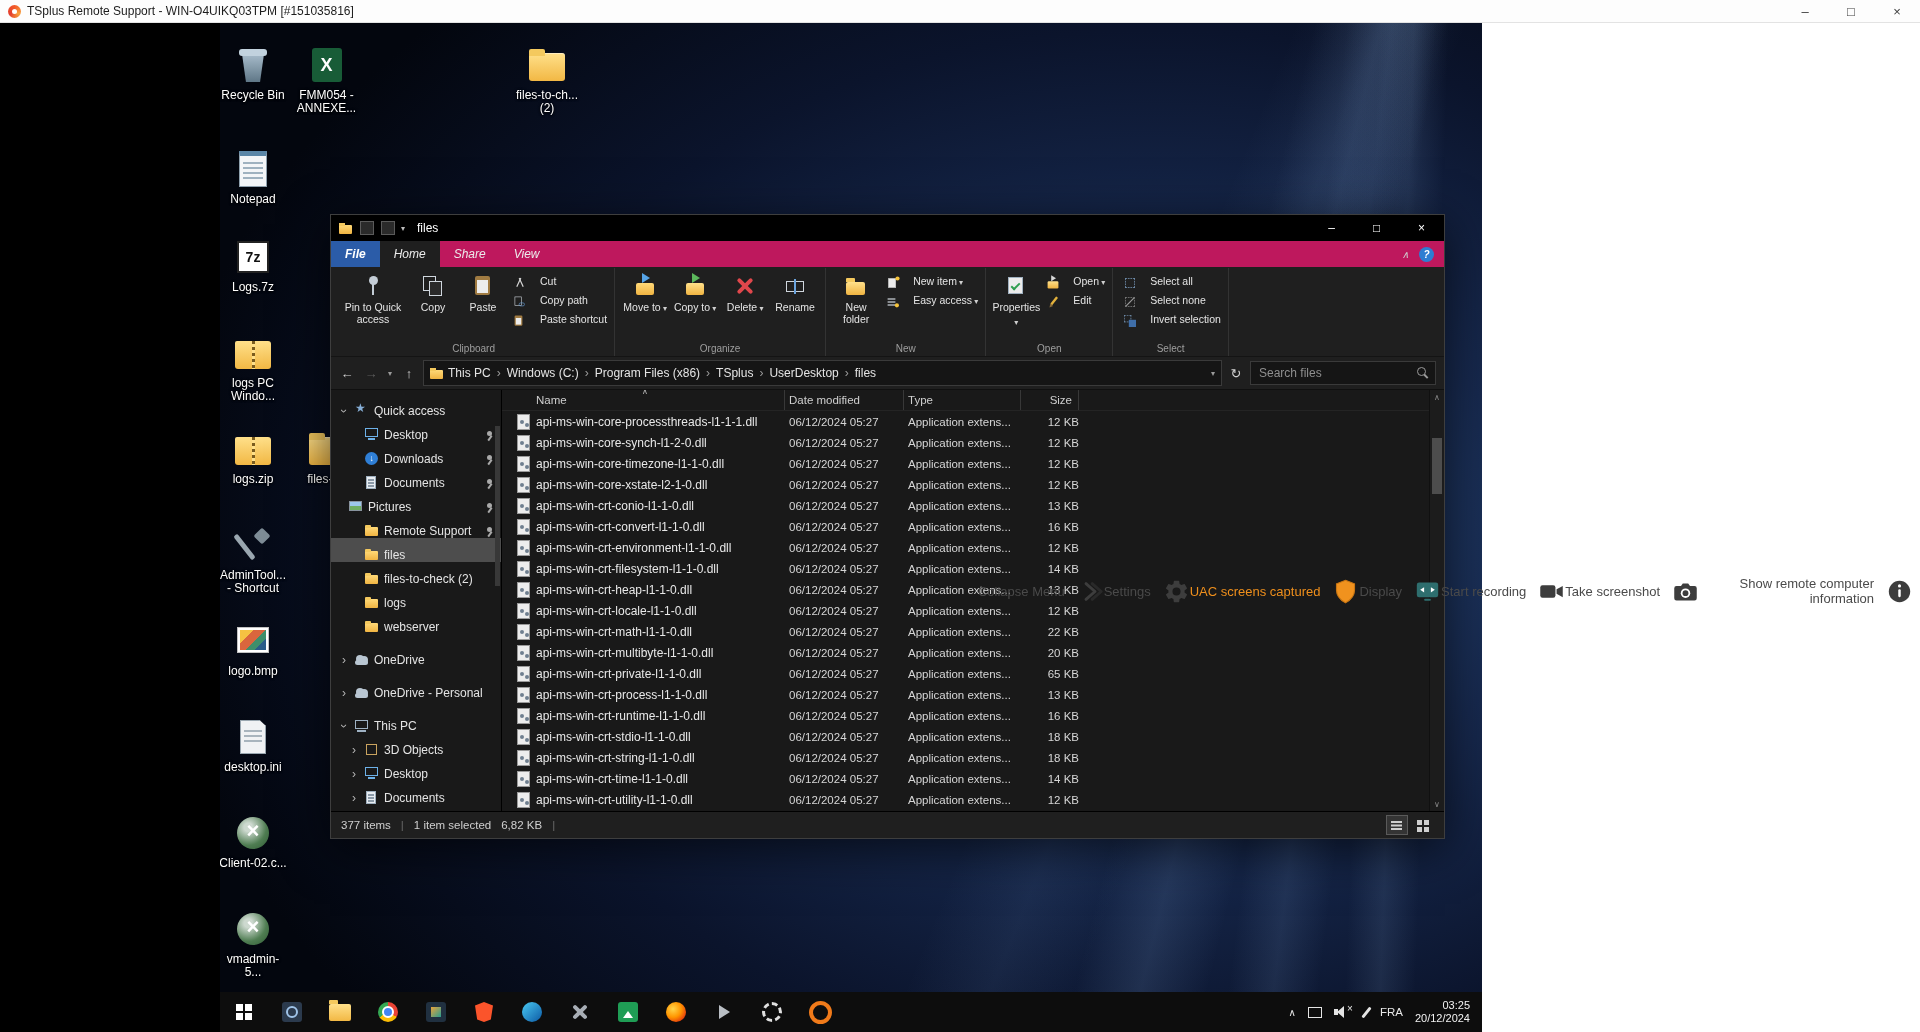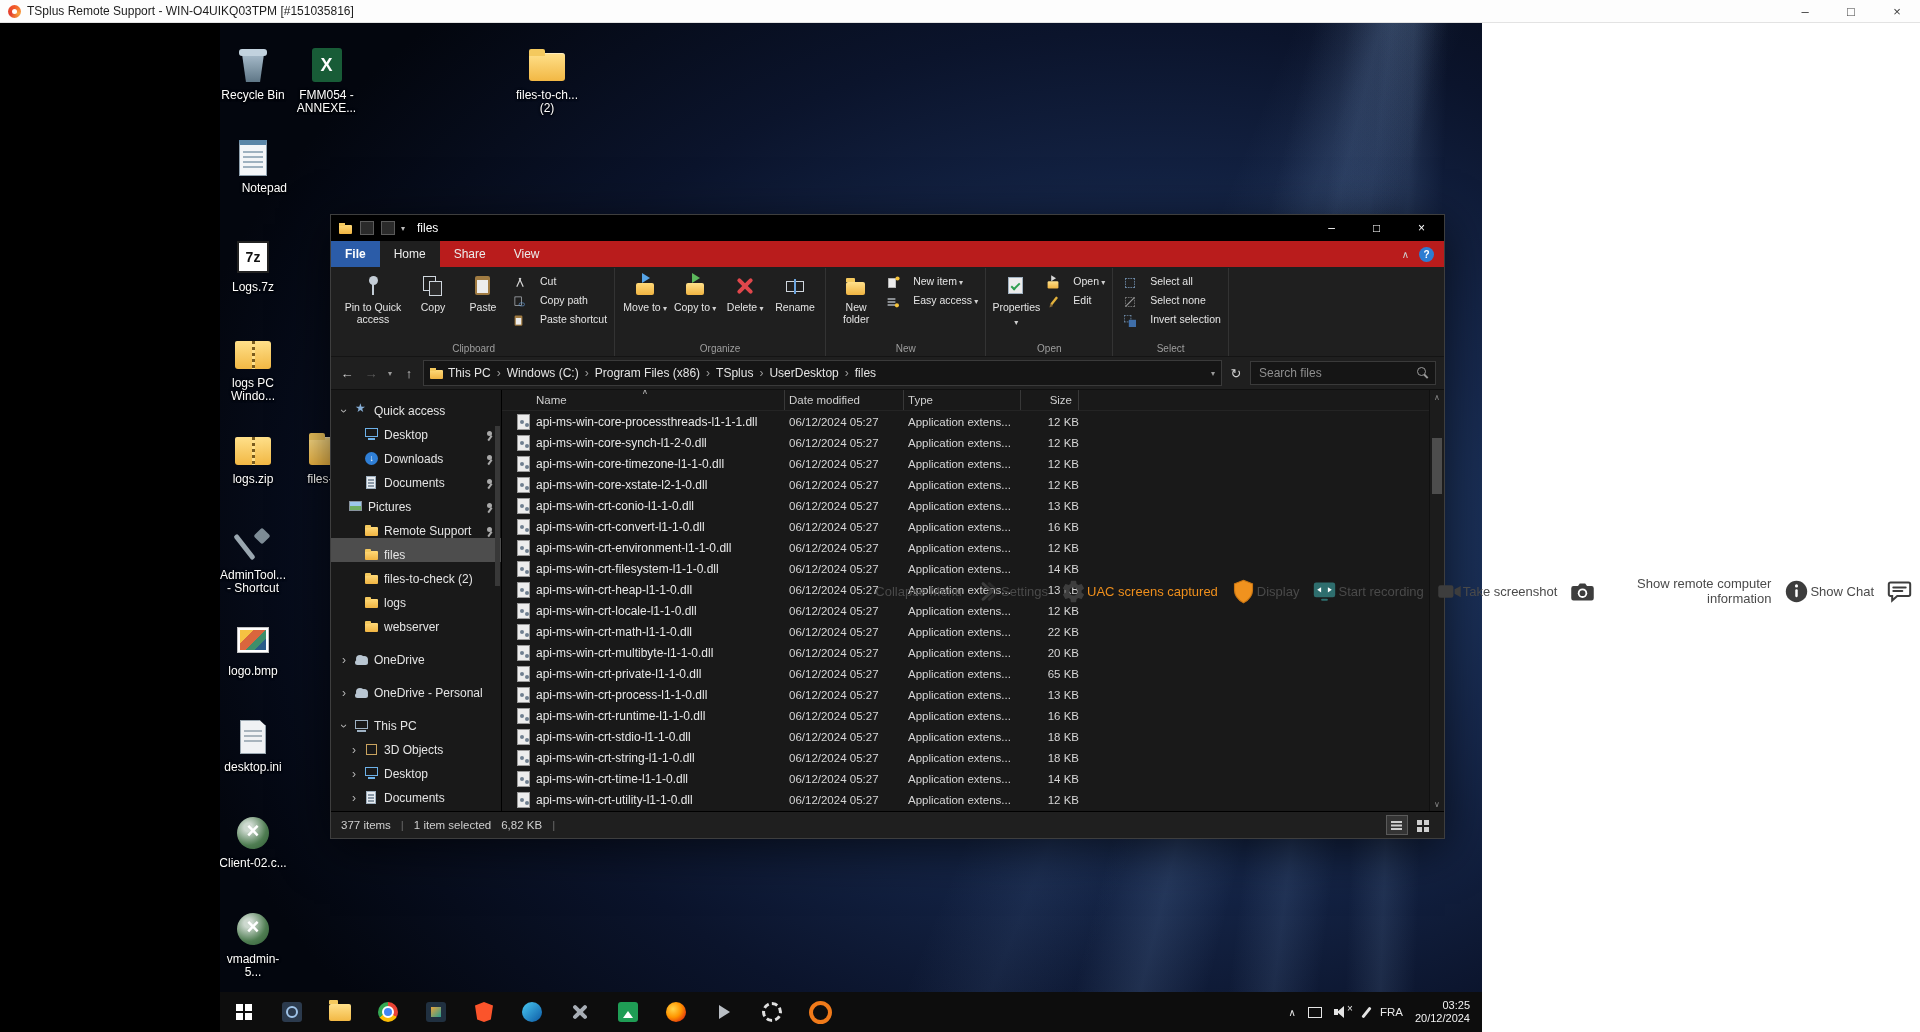--- a/index.html
+++ b/index.html
@@ -75,21 +75,21 @@
   .mini-folder{width:14px;height:13px;position:relative;flex:none;margin-left:8px;}
   .mini-folder::before{content:"";position:absolute;width:13px;height:9px;left:0;top:3px;border-radius:1px;
       background:linear-gradient(#ffd978,#f0b442);}
   .mini-folder::after{content:"";position:absolute;width:6px;height:3px;left:0;top:1px;background:#f4c95e;}
   .qat-btn{width:12px;height:12px;border:1px solid #5a5a5a;background:#2a2a2a;margin-left:7px;flex:none;}
   .qat-dd{color:#bdbdbd;font-size:8px;margin-left:6px;}
   .exp-title{margin-left:12px;font-size:12px;color:#fff;}
   .exp-controls{margin-left:auto;display:flex;height:100%;}
   .exp-wbtn{width:45px;display:flex;align-items:center;justify-content:center;color:#fff;font-size:12px;}
 
-  .exp-tabs{height:26px;background:#b91c1c;display:flex;align-items:center;flex:none;position:relative;}
+  .exp-tabs{height:26px;background:#be185d;display:flex;align-items:center;flex:none;position:relative;font-style:italic;}
   .tab{padding:0 14px;line-height:26px;font-size:12px;color:#ececec;}
   .tab-file{background:#2b5ca8;color:#fff;font-weight:bold;}
   .tab-active{background:#1f1f1f;}
   .tabs-right{position:absolute;right:10px;top:0;height:100%;display:flex;align-items:center;gap:10px;}
   .rib-collapse{color:#cfcfcf;font-size:10px;}
   .rib-help{width:15px;height:15px;border-radius:50%;background:#2d7dd2;color:#fff;font-size:10px;
             display:flex;align-items:center;justify-content:center;font-weight:bold;}
 
   .exp-ribbon{height:88px;background:#1f1f1f;display:flex;padding:1px 2px 0;flex:none;border-bottom:1px solid #141414;}
   .rgroup{position:relative;display:flex;flex-direction:column;border-right:1px solid #333;padding:2px 5px 14px 5px;}
@@ -317,21 +317,21 @@
       <div class="dicon" style="left: 72.5px; top: 22px;">
     <div class="dico dico-excel"></div>
     <div class="dlabel">FMM054 -
 ANNEXE...</div>
   </div>
       <div class="dicon" style="left: 293px; top: 22px;">
     <div class="dico dico-folder"></div>
     <div class="dlabel">files-to-ch...
 (2)</div>
   </div>
-      <div class="dicon" style="left: -1px; top: 115px; text-align: right;">
+      <div class="dicon" style="left: -1px; top: 126px;">
     <div class="dico dico-notepad"></div>
     <div class="dlabel">Notepad</div>
   </div>
       <div class="dicon" style="left: -1px; top: 214px;">
     <div class="dico dico-sevenzip"></div>
     <div class="dlabel">Logs.7z</div>
   </div>
       <div class="dicon" style="left: -1px; top: 310px;">
     <div class="dico dico-zip"></div>
     <div class="dlabel">logs PC
@@ -942,22 +942,13 @@
     <div class="menu-item">
     <span class="mi-label">Show remote computer information</span>
     <span class="mi-icon">
         <svg viewBox="0 0 24 24">
           <circle cx="12" cy="12" r="9.5" fill="#3d3d3d"></circle>
           <rect x="10.9" y="10" width="2.2" height="7" rx="1" fill="#fff"></rect>
           <circle cx="12" cy="7" r="1.4" fill="#fff"></circle>
         </svg>
       </span>
   </div>
-    <div class="menu-item">
-    <span class="mi-label">Show Chat</span>
-    <span class="mi-icon">
-        <svg viewBox="0 0 24 24">
-          <path d="M4 4h16a1.5 1.5 0 0 1 1.5 1.5v9a1.5 1.5 0 0 1-1.5 1.5H10l-4.5 4v-4H4a1.5 1.5 0 0 1-1.5-1.5v-9A1.5 1.5 0 0 1 4 4z" fill="none" stroke="#3d3d3d" stroke-width="1.8"></path>
-          <path d="M6.5 8.5h11M6.5 11.5h8" stroke="#3d3d3d" stroke-width="1.8" stroke-linecap="round"></path>
-        </svg>
-      </span>
-  </div>
   </div>
 
 </body></html>

